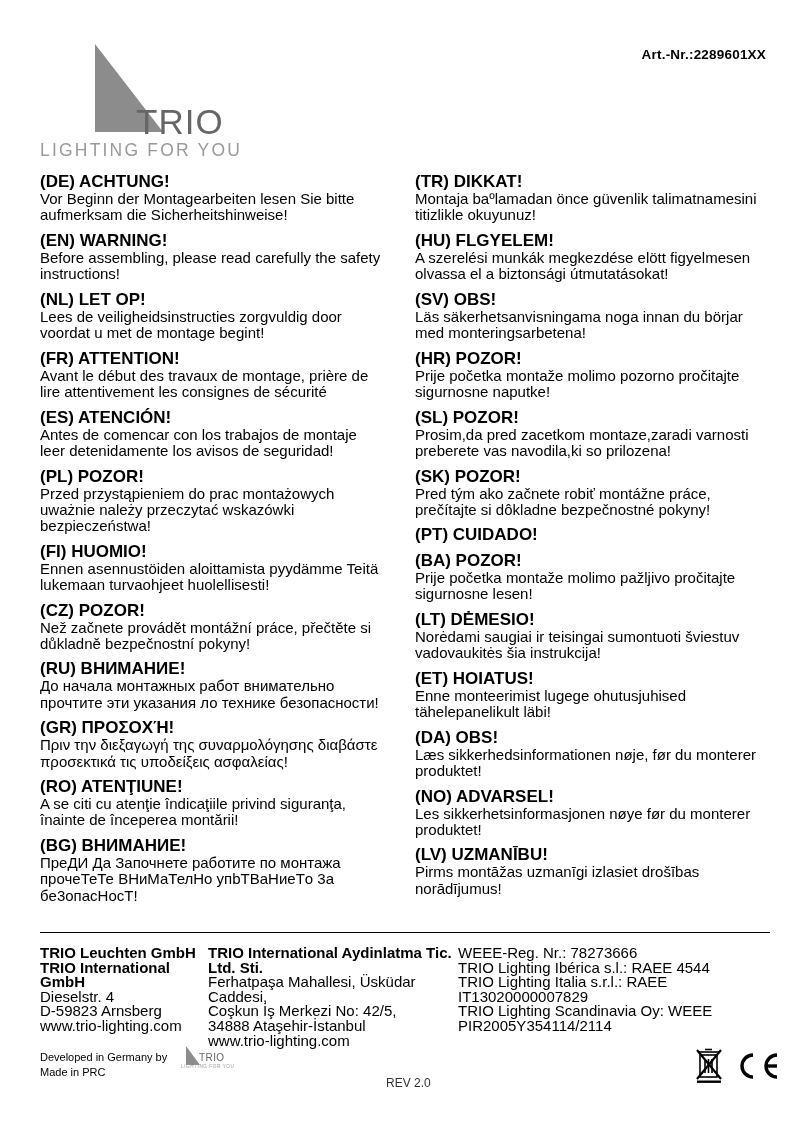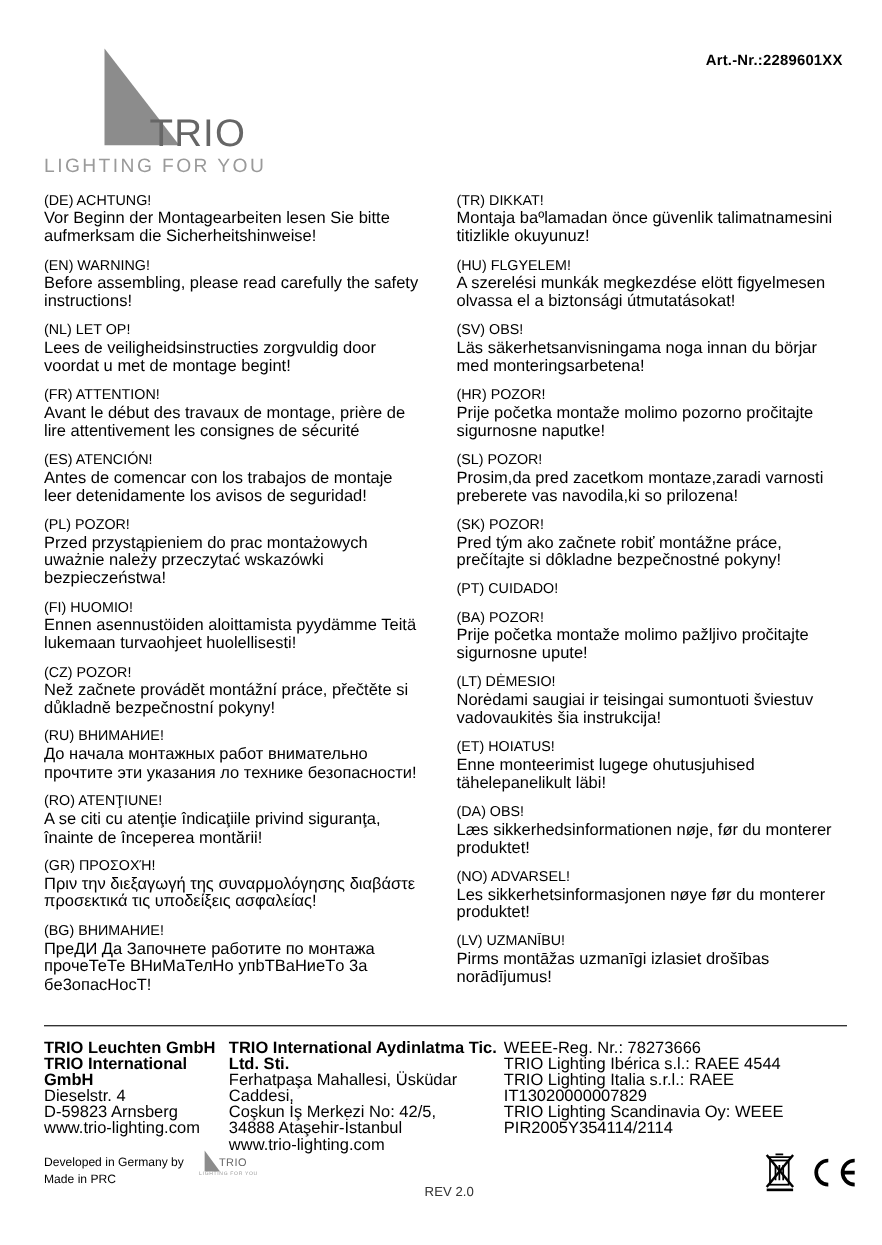--- a/index.html
+++ b/index.html
@@ -76,22 +76,22 @@
   .col {
     position: absolute;
     top: 0;
     width: 345px;
   }
   .col-left  { left: 0px; }
   .col-right { left: 375px; }
 
   .entry { margin-bottom: 9.5px; }
   .entry-title {
-    font-size: 13px;
-    font-weight: normal;
+    font-size: 17px;
+    font-weight: bold;
     line-height: 16px;
     margin-bottom: 1px;
   }
   .entry-body {
     font-size: 15px;
     line-height: 16.2px;
   }
 
   
   .rule {
@@ -224,28 +224,28 @@
       </div>
       <div class="entry">
         <div class="entry-title">(CZ) POZOR!</div>
         <div class="entry-body">Než začnete provádět montážní práce, přečtěte si důkladně bezpečnostní pokyny!</div>
       </div>
       <div class="entry">
         <div class="entry-title">(RU) ВНИМАНИЕ!</div>
         <div class="entry-body">До начала монтажных работ внимательно прочтите эти указания ло технике безопасности!</div>
       </div>
       <div class="entry">
+        <div class="entry-title">(GR) ΠΡΟΣΟΧΉ!</div>
+        <div class="entry-body">Πριν την διεξαγωγή της συναρμολόγησης διαβάστε προσεκτικά τις υποδείξεις ασφαλείας!</div>
+      </div>
+      <div class="entry">
         <div class="entry-title">(RO) ATENŢIUNE!</div>
         <div class="entry-body">A se citi cu atenţie îndicaţiile privind siguranţa, înainte de începerea montării!</div>
       </div>
       <div class="entry">
-        <div class="entry-title">(GR) ΠΡΟΣΟΧΉ!</div>
-        <div class="entry-body">Πριν την διεξαγωγή της συναρμολόγησης διαβάστε προσεκτικά τις υποδείξεις ασφαλείας!</div>
-      </div>
-      <div class="entry">
         <div class="entry-title">(BG) ВНИМАНИЕ!</div>
         <div class="entry-body">ПреДИ Да Започнете работите по монтажа прочеТеТе ВНиМаТелНо упbТВаНиеTо 3a бe3опасHocT!</div>
       </div>
     </div>
 
     <div class="col col-right">
       <div class="entry">
         <div class="entry-title">(TR) DIKKAT!</div>
         <div class="entry-body">Montaja baºlamadan önce güvenlik talimatnamesini titizlikle okuyunuz!</div>
       </div>
@@ -267,21 +267,21 @@
       </div>
       <div class="entry">
         <div class="entry-title">(SK) POZOR!</div>
         <div class="entry-body">Pred tým ako začnete robiť montážne práce, prečítajte si dôkladne bezpečnostné pokyny!</div>
       </div>
       <div class="entry">
         <div class="entry-title">(PT) CUIDADO!</div>
       </div>
       <div class="entry">
         <div class="entry-title">(BA) POZOR!</div>
-        <div class="entry-body">Prije početka montaže molimo pažljivo pročitajte sigurnosne upute!</div>
+        <div class="entry-body">Prije početka montaže molimo pažljivo pročitajte sigurnosne lesen!</div>
       </div>
       <div class="entry">
         <div class="entry-title">(LT) DĖMESIO!</div>
         <div class="entry-body">Norėdami saugiai ir teisingai sumontuoti šviestuv vadovaukitės šia instrukcija!</div>
       </div>
       <div class="entry">
         <div class="entry-title">(ET) HOIATUS!</div>
         <div class="entry-body">Enne monteerimist lugege ohutusjuhised tähelepanelikult läbi!</div>
       </div>
       <div class="entry">

